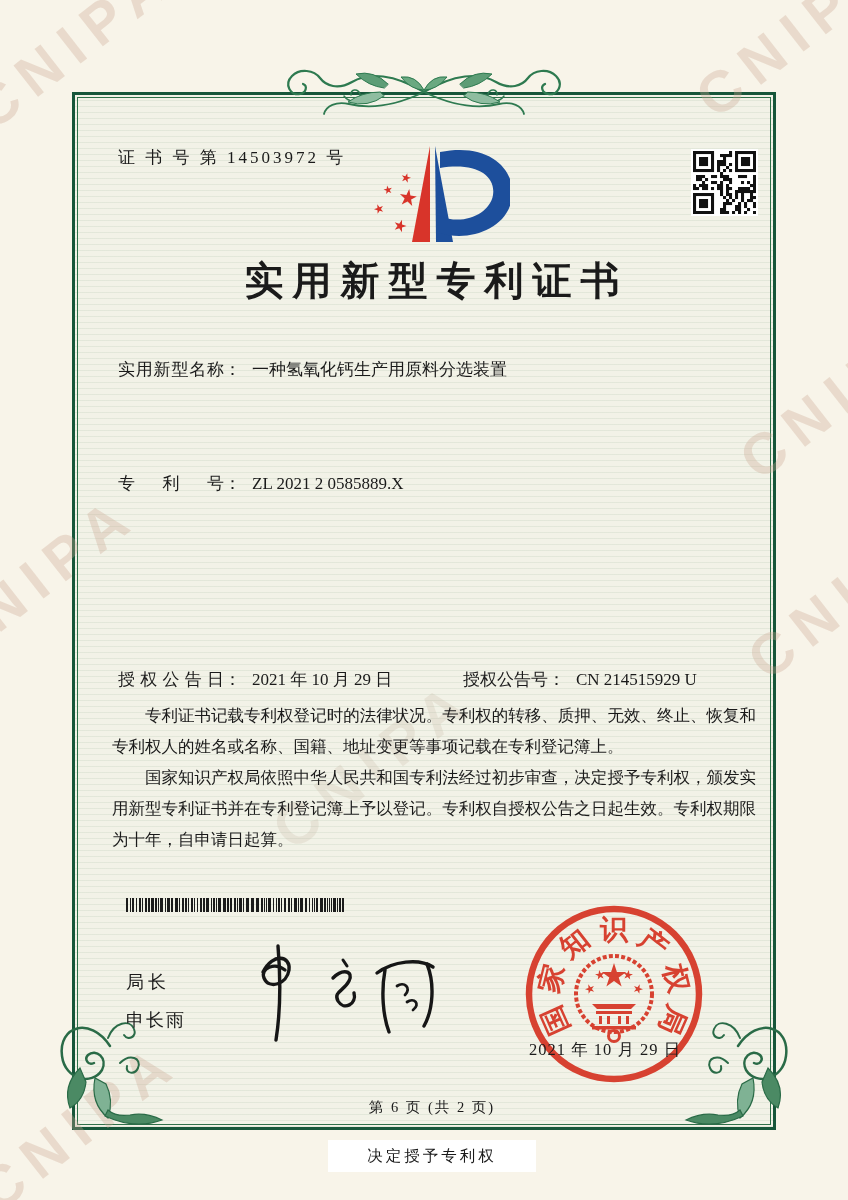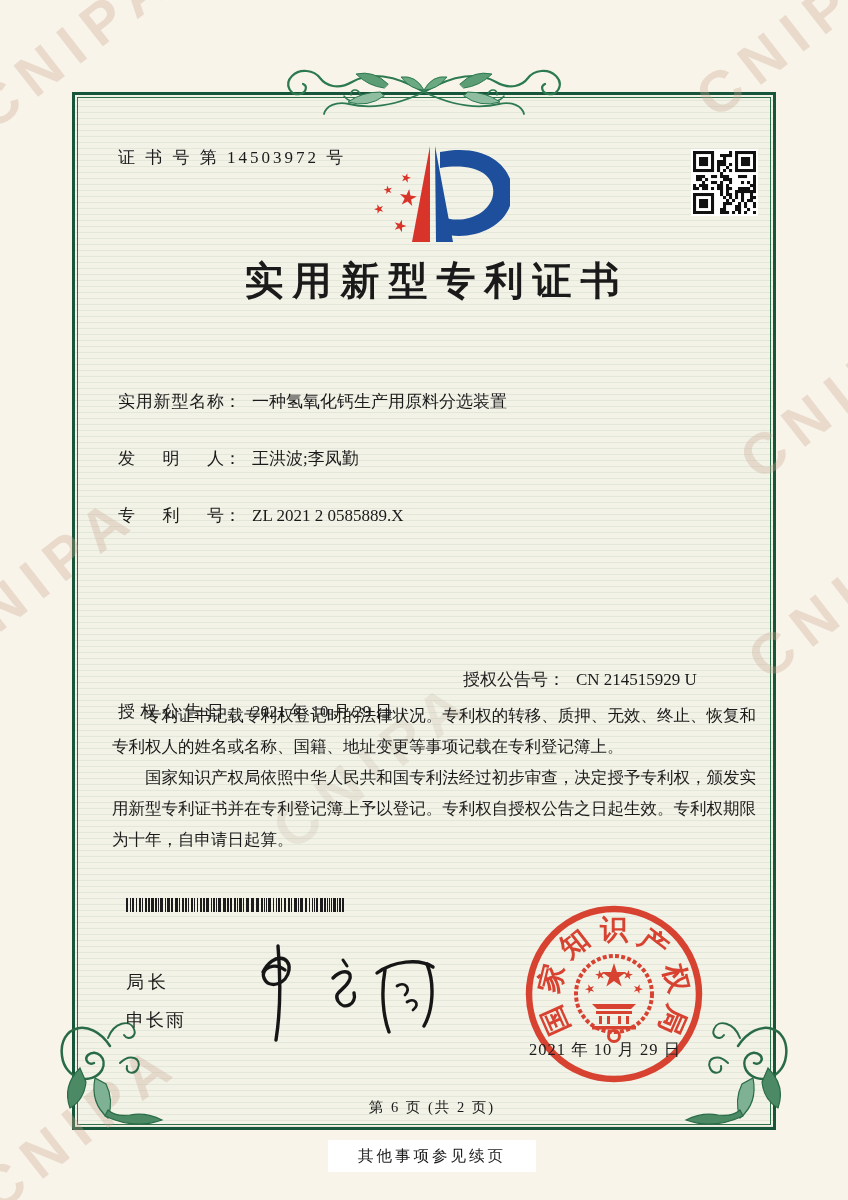--- a/index.html
+++ b/index.html
@@ -34,21 +34,21 @@
     border:1px solid #2e7049;
   }
   .content{position:absolute;left:8px;top:0;width:848px;height:1128px;z-index:2;}
   
   .cert-no{position:absolute;left:110px;top:146px;font-size:17px;letter-spacing:3px;}
   .title{
     position:absolute;left:0;top:254px;width:848px;text-align:center;
     font-size:39px;font-weight:bold;letter-spacing:9px;text-indent:9px;
   }
   .field-row{position:absolute;left:110px;font-size:17px;white-space:nowrap;}
-  .field-label{display:inline-block;width:106px;text-align:justify;text-align-last:justify;margin-top:32px;}
+  .field-label{display:inline-block;width:106px;text-align:justify;text-align-last:justify;}
   .field-value{margin-left:11px;}
   .grant-right{position:absolute;left:345px;top:0;}
   .body-text{
     position:absolute;left:104px;top:700px;width:644px;
     font-size:16.5px;line-height:31px;text-align:justify;
   }
   .body-text p{margin:0;text-indent:2em;}
   .barcode{position:absolute;left:118px;top:898px;width:218px;height:14px;font-size:0;}
   .barcode span{display:inline-block;height:14px;vertical-align:top;}
   .signer-title{position:absolute;left:118px;top:970px;font-size:18px;letter-spacing:4px;}
@@ -355,23 +355,20 @@
         <rect x="17" y="20" width="1.02" height="1.02" fill="#111"></rect>
         <rect x="20" y="20" width="1.02" height="1.02" fill="#111"></rect>
       </svg>
     </div>
 
   <div class="title">实用新型专利证书</div>
 
   <div class="field-row" style="top:358px">
     <span class="field-label">实用新型名称</span><span>：</span><span class="field-value">一种氢氧化钙生产用原料分选装置</span>
   </div>
-  <div class="field-row" style="top:415px">
-    <span class="field-label">发明人</span><span>：</span><span class="field-value">王洪波;李凤勤</span>
-  </div>
   <div class="field-row" style="top:472px">
     <span class="field-label">专利号</span><span>：</span><span class="field-value">ZL 2021 2 0585889.X</span>
   </div>
   <div class="field-row" style="top:668px">
     <span class="field-label">授权公告日</span><span>：</span><span class="field-value">2021 年 10 月 29 日</span>
     <span class="grant-right">
       <span>授权公告号</span><span>：</span><span class="field-value">CN 214515929 U</span>
     </span>
   </div>
 
@@ -423,15 +420,15 @@
       <rect x="99" y="128" width="3" height="8"></rect>
       <rect x="110" y="128" width="3" height="8"></rect>
       <rect x="118" y="128" width="3" height="8"></rect>
       <rect x="84" y="138" width="44" height="3.5"></rect>
     </g>
     <circle cx="106" cy="148" r="5.5" fill="none" stroke="#d5301e" stroke-width="3"></circle>
   </svg>
   <div class="seal-date">2021 年 10 月 29 日</div>
 
   <div class="page-note">第 6 页 (共 2 页)</div>
-  <div class="cont-note">其他事项参见续页</div>
+  <div class="cont-note">决定授予专利权</div>
 
 </div>
 
 </body></html>

